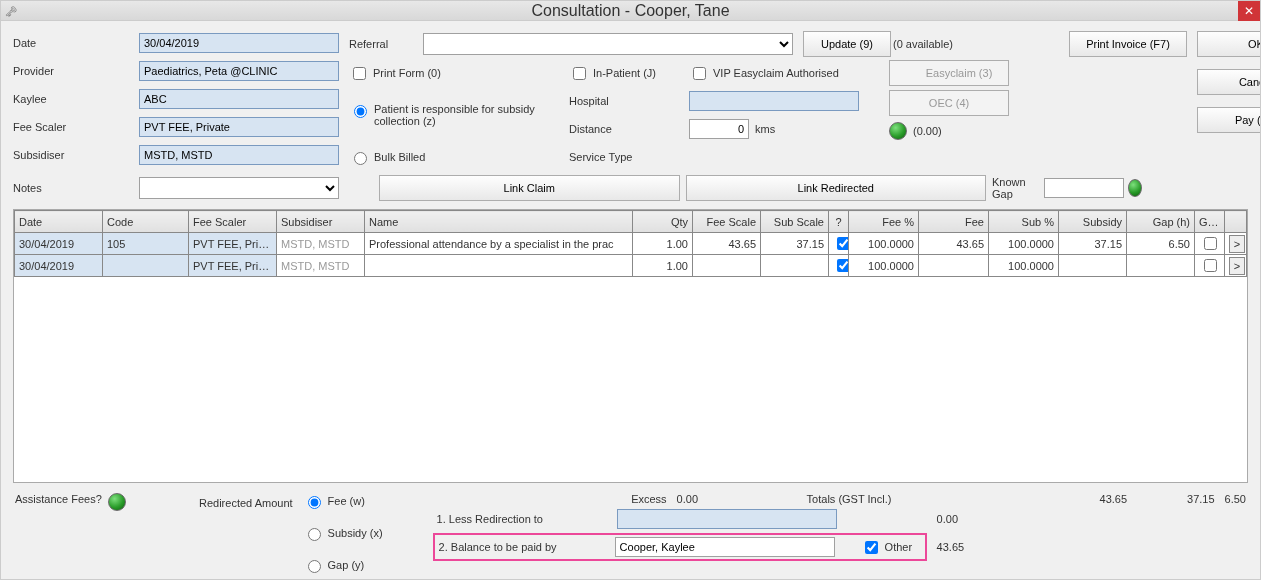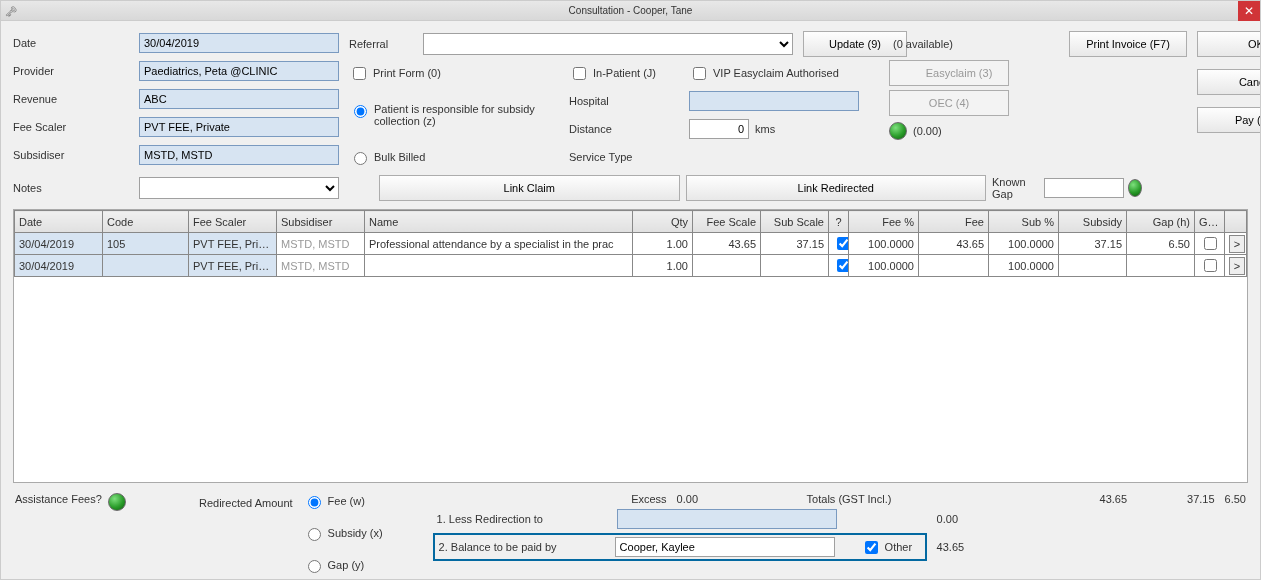--- a/index.html
+++ b/index.html
@@ -25,21 +25,21 @@
     background: linear-gradient(#e8e8e8,#d8d8d8);
     border-bottom: 1px solid #ccc;
     height: 20px;
     display: flex;
     align-items: center;
     justify-content: center;
     position: relative;
   }
   .titlebar .title {
     color: #333;
-    font-size: 10px;
+    font-size: 16px;
     text-align: center;
   }
   .titlebar .key-icon {
     position: absolute;
     left: 3px;
     top: 3px;
     width: 14px;
     height: 14px;
     display: flex;
     align-items: center;
@@ -155,21 +155,21 @@
   table.data th.center, table.data td.center { text-align: center; }
   table.data td.blue { background: #d7e4f2; }
   table.data td.gray { color:#999; }
   .arrow-btn {
     width:16px;height:18px;border:1px solid #888;background:#eee;
     display:inline-flex;align-items:center;justify-content:center;cursor:pointer;
   }
   .radio-col { display:flex; flex-direction:column; gap:16px;}
   .radio-row { display:flex; align-items:center; gap:4px;}
   .redline {
-    border: 2px solid #0369a1;
+    border: 2px solid #ec4899;
     padding: 2px 4px;
     display: grid;
     grid-template-columns: 170px 240px 60px;
     gap: 6px;
     align-items: center;
   }
   .checkbox-label { display:flex; align-items:center; gap:4px; }
   .centerblock { display:flex; align-items:center; gap:6px; }
   .top-buttons-col { display:flex; flex-direction:column; gap:12px; align-items:flex-end; }
 </style>
@@ -185,34 +185,34 @@
 
   <div class="body">
 
     <div style="display:flex; gap:10px;">
 
       <div style="display:grid; grid-template-columns:120px 200px; grid-auto-rows:24px; gap:4px 6px; align-items:center;">
         <span class="fld-label">Date</span>
         <input class="static-input" value="30/04/2019" style="">
         <span class="fld-label">Provider</span>
         <input class="static-input" value="Paediatrics, Peta @CLINIC" style="">
-        <span class="fld-label">Revenue</span>
+        <span class="fld-label">Kaylee</span>
         <input class="static-input" value="ABC" style="">
         <span class="fld-label">Fee Scaler</span>
         <input class="static-input" value="PVT FEE, Private" style="">
         <span class="fld-label">Subsidiser</span>
         <input class="static-input" value="MSTD, MSTD" style="">
       </div>
 
       <div style="flex:1; display:flex; flex-direction:column; gap:4px;">
 
         <div style="display:grid; grid-template-columns:64px 370px 80px 120px; gap:10px; align-items:center;">
           <span class="fld-label">Referral</span>
           <select class="white-input" style="width:100%;"></select>
-          <button class="btn" style="width:104px;text-align:right;">Update (9)</button>
+          <button class="btn" style="width:88px;text-align:right;">Update (9)</button>
           <span style="color:#333;">(0 available)</span>
         </div>
 
         <div style="display:grid; grid-template-columns:210px 110px 190px 170px; grid-auto-rows:24px; gap:4px 10px; align-items:center;">
           <label class="checkbox-label">
             <input type="checkbox" style="">
             <span>Print Form (0)</span>
           </label>
           <label class="checkbox-label">
             <input type="checkbox" style="">

